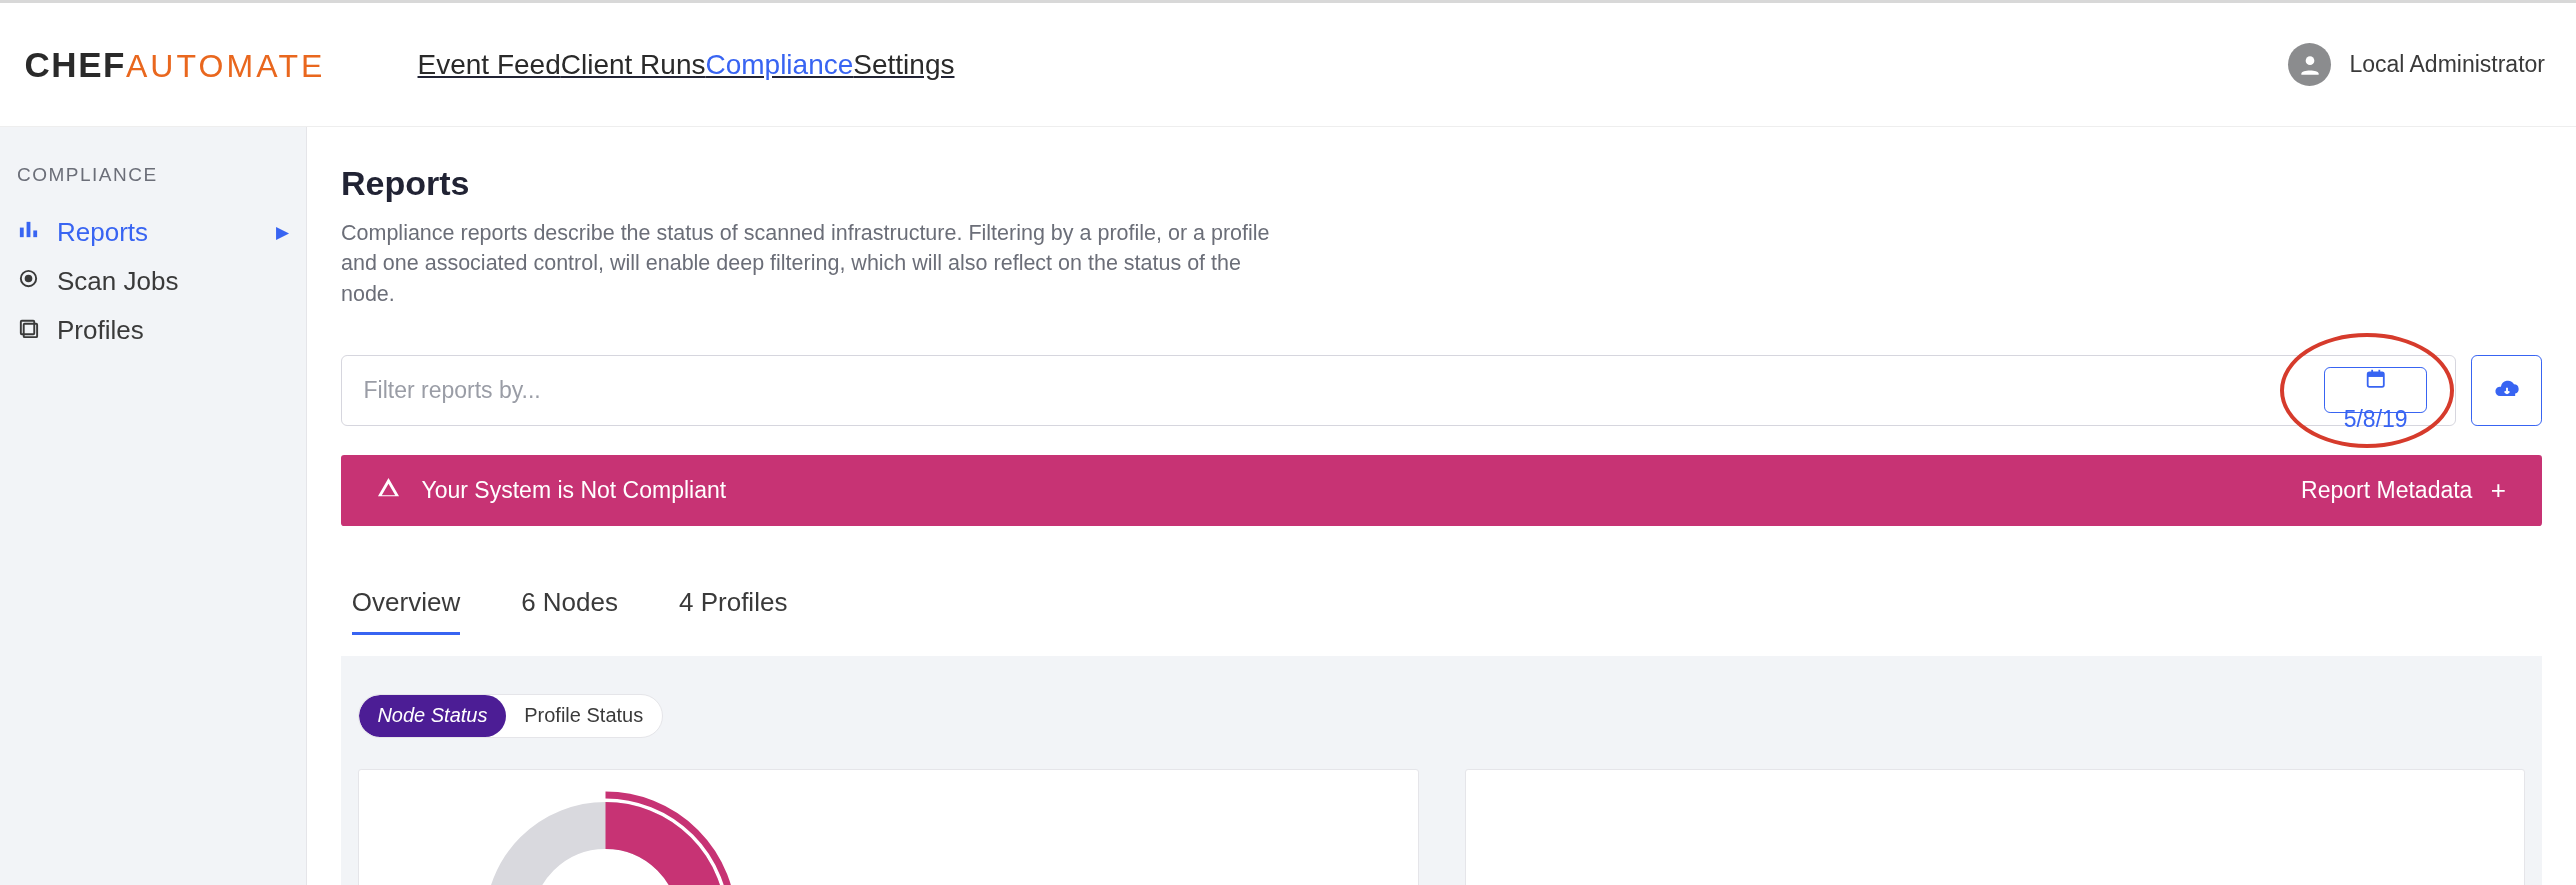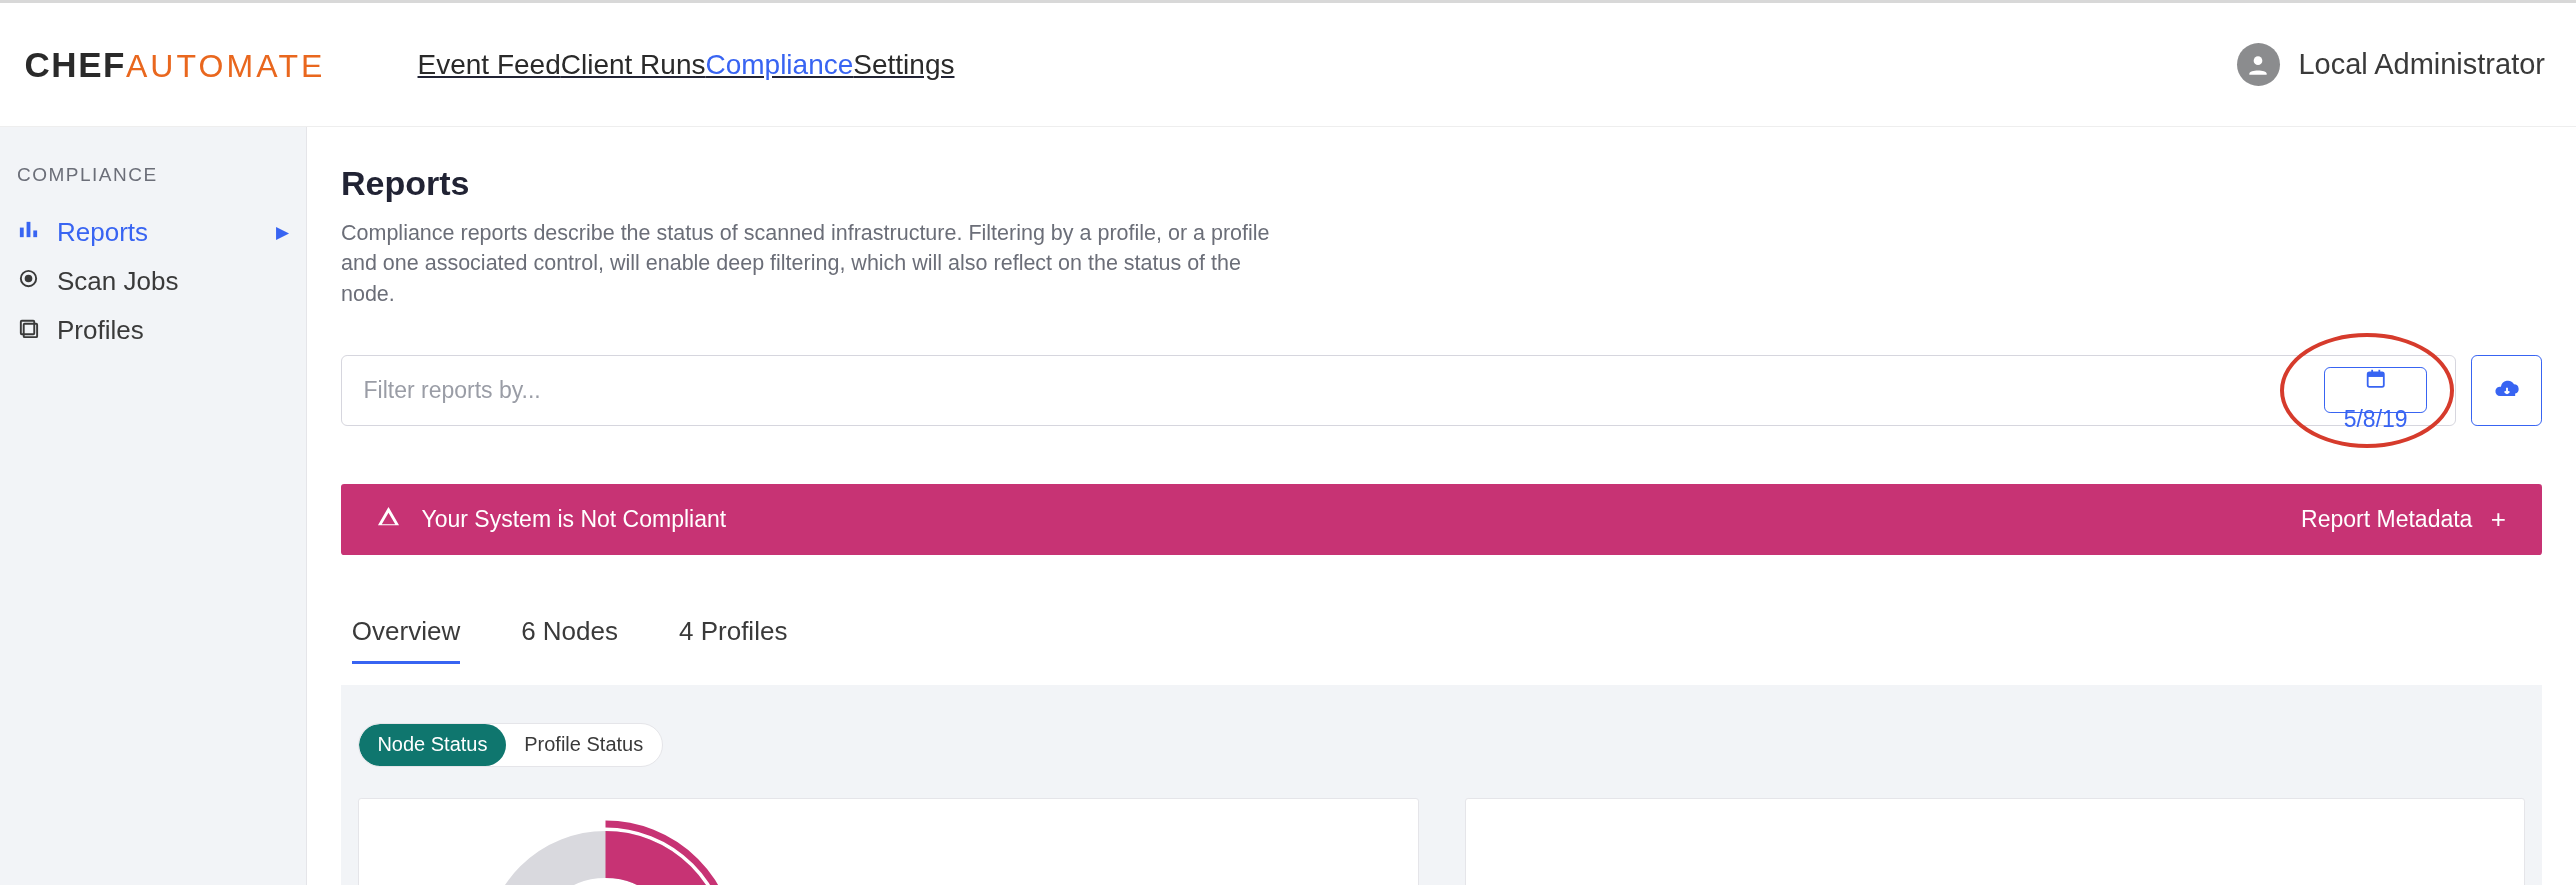--- a/index.html
+++ b/index.html
@@ -6,37 +6,37 @@
   body { font-family: -apple-system, BlinkMacSystemFont, "Segoe UI", Helvetica, Arial, sans-serif; color: #212334; background: #fff; }
   .page { width: 2576px; transform-origin: top left; }
   .topbar { display: flex; align-items: center; height: 127px; border-top: 3.1px solid #d8d8d8; border-bottom: 1.5px solid #eee; padding-left: 24.6px; }
   .logo { display: flex; align-items: baseline; letter-spacing: 1.5px; font-weight: 700; font-size: 35px; margin-right: 92px; }
   .logo .chef { color: #2a2a2a; }
   .logo .automate { color: #e9671e; font-weight: 500; font-size: 32px; letter-spacing: 3.1px; }
   .topnav { display: flex; font-size: 28px; text-decoration: underline; }
   .topnav a { text-decoration: none; color: #2a2a2a; }
   .topnav a.active { color: #3864f2; }
   .spacer { flex: 1; }
-  .user-area { display: flex; align-items: center; gap: 18.4px; padding-right: 31px; font-size: 29px; color: #3a3a3a; }
+  .user-area { display: flex; align-items: center; gap: 18.4px; padding-right: 31px; font-size: 23px; color: #3a3a3a; }
   .avatar { width: 43px; height: 43px; border-radius: 50%; background: #8b8c8e; display: flex; align-items: center; justify-content: center; color: #fff; }
   .avatar svg { width: 26px; height: 26px; }
 
   .body { display: flex; }
   .sidebar { width: 307px; background: #f2f4f7; border-right: 1.5px solid #e5e5e9; padding-top: 37px; min-height: 785px; }
   .sidebar-title { color: #6b6e78; letter-spacing: 1.5px; font-size: 19px; padding: 0 17px 21.5px; }
   .sidebar-item { display: flex; align-items: center; gap: 17px; padding: 9.2px 17px; font-size: 26px; color: #3a3a3a; cursor: pointer; }
   .sidebar-item.active { color: #3864f2; }
   .sidebar-item .caret { margin-left: auto; color: #3864f2; font-size: 17px; }
   .sidebar-item svg { width: 23px; height: 23px; }
 
   .main { flex: 1; padding: 37px 34px 0 34px; }
   .page-title { font-size: 34px; font-weight: 600; margin-bottom: 15.4px; }
   .description { color: #6b6e78; font-size: 21.5px; line-height: 1.4; max-width: 938px; margin-bottom: 46px; }
 
-  .filter-row { display: flex; gap: 15.4px; align-items: stretch; margin-bottom: 58px; position: relative; }
+  .filter-row { display: flex; gap: 15.4px; align-items: stretch; margin-bottom: 29px; position: relative; }
   .filter-box { flex: 1; border: 1.5px solid #d6d6de; border-radius: 6.1px; display: flex; align-items: center; padding: 0 21.5px; height: 71px; }
   .filter-input { border: none; outline: none; width: 100%; font-size: 23px; color: #6b6e78; background: transparent; }
   .filter-input::placeholder { color: #9a9da6; }
   .date-btn { display: flex; align-items: center; gap: 10.8px; border: 1.5px solid #3864f2; border-radius: 6.1px; padding: 0 18.4px; font-size: 23px; color: #3864f2; background: #fff; cursor: pointer; height: 46px; align-self: center; margin-right: 6.1px; margin-left: 6.1px; flex-direction: column; }
   .date-btn svg { width: 21.5px; height: 21.5px; }
   .download-btn { width: 71px; border: 1.5px solid #3864f2; border-radius: 6.1px; display: flex; align-items: center; justify-content: center; color: #3864f2; cursor: pointer; background: #fff; }
   .download-btn svg { width: 28px; height: 28px; }
   .highlight-ellipse { position: absolute; border: 4.6px solid #d63b2c; border-radius: 50%; width: 174px; height: 115px; right: 88px; top: -21.5px; pointer-events: none; }
 
   .banner { background: #c73374; color: #fff; display: flex; align-items: center; height: 71px; border-radius: 3.1px; padding: 0 36px; font-size: 23px; margin-bottom: 61px; }
@@ -44,21 +44,21 @@
   .banner .meta { margin-left: auto; display: flex; align-items: center; gap: 18.4px; cursor: pointer; }
   .banner .plus { font-size: 26px; font-weight: 300; }
 
   .tabs { display: flex; gap: 61px; font-size: 26px; color: #3a3a3a; border-bottom: 0; margin-left: 10.8px; }
   .tab { padding-bottom: 14px; cursor: pointer; }
   .tab.active { border-bottom: 3.8px solid #3864f2; }
 
   .lower { background: #f2f4f7; margin-top: 21.5px; padding: 38px 17px 0; display: flex; flex-direction: column; gap: 31px; }
   .toggle-pills { display: inline-flex; border-radius: 31px; background: #fff; border: 1.5px solid #e5e5e9; overflow: hidden; font-size: 20px; width: fit-content; }
   .pill { padding: 9.2px 18.4px; cursor: pointer; color: #3a3a3a; }
-  .pill.active { background: #0f766e; color: #fff; border-radius: 31px; }
+  .pill.active { background: #4c1d95; color: #fff; border-radius: 31px; font-style: italic; }
 
   .cards { display: flex; gap: 46px; }
   .card { background: #fff; border: 1.5px solid #e5e5e9; border-radius: 3.1px; height: 138px; flex: 1; position: relative; overflow: hidden; }
   .donut { position: absolute; left: 108px; top: 14px; }
 </style>
 </head>
 <body>
 
 <div class="page">
 

